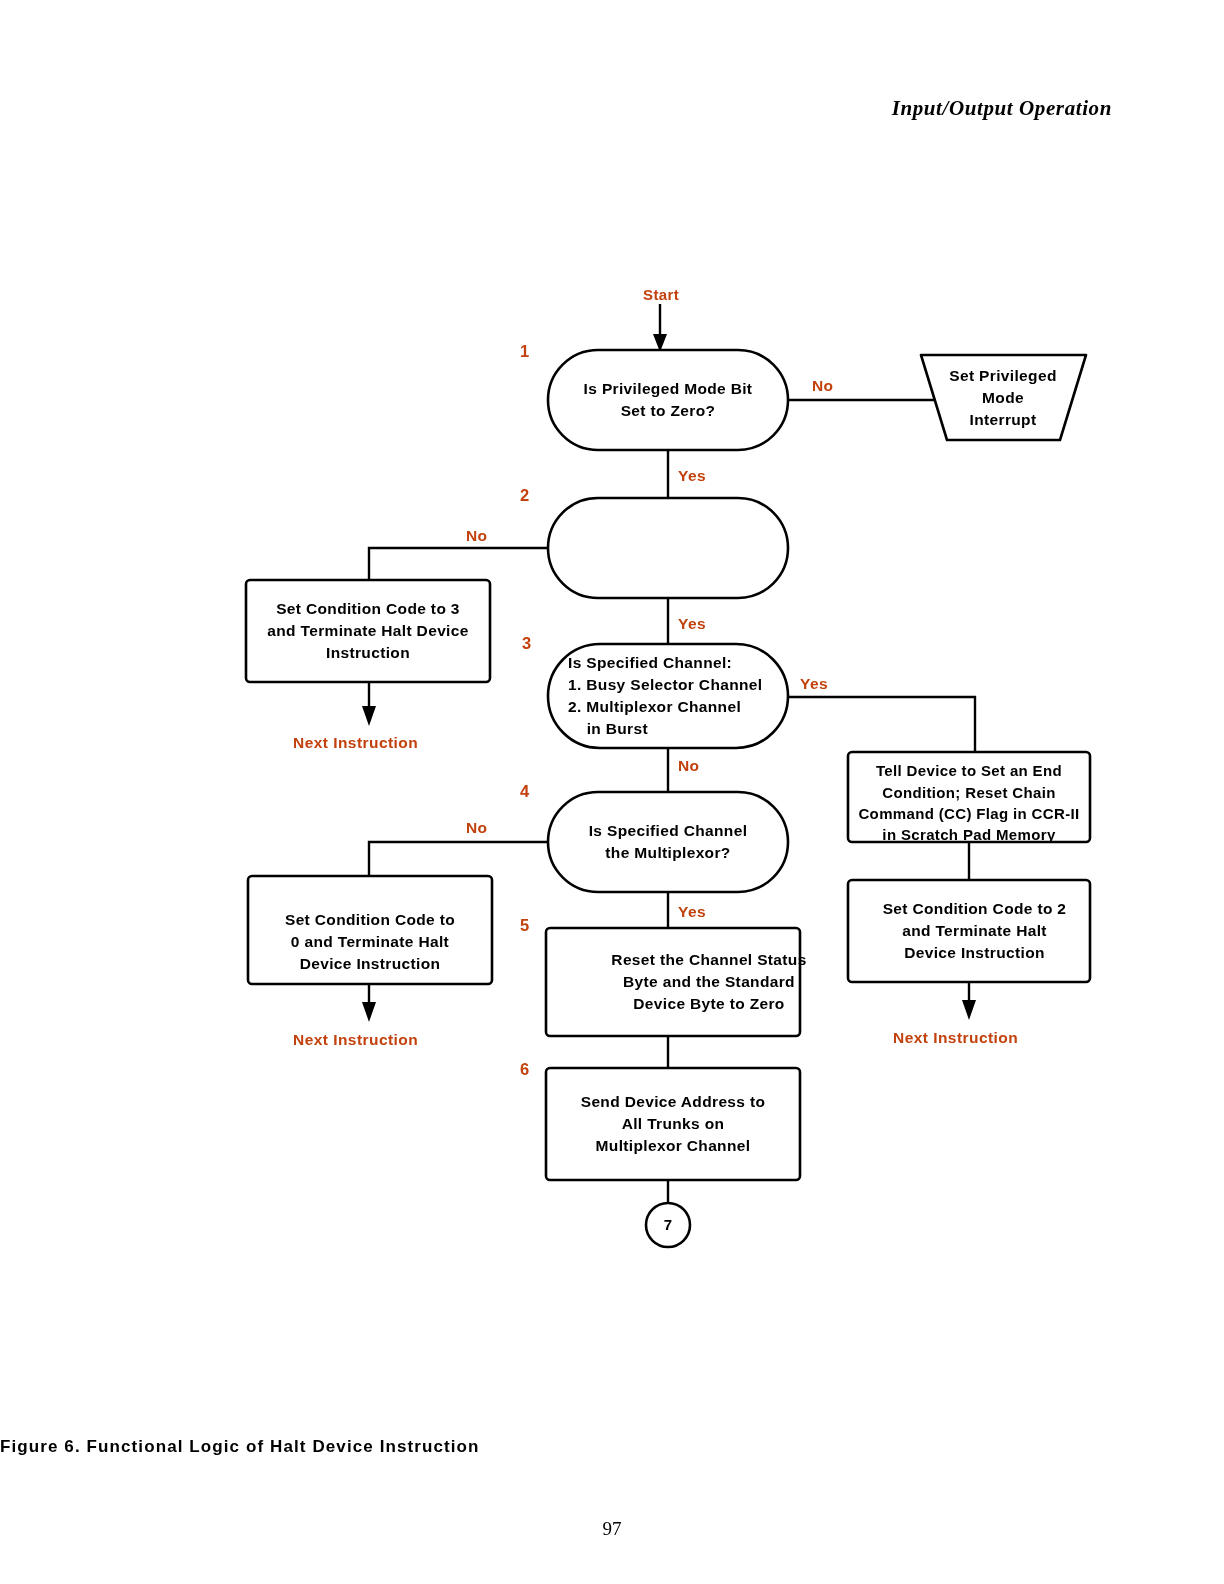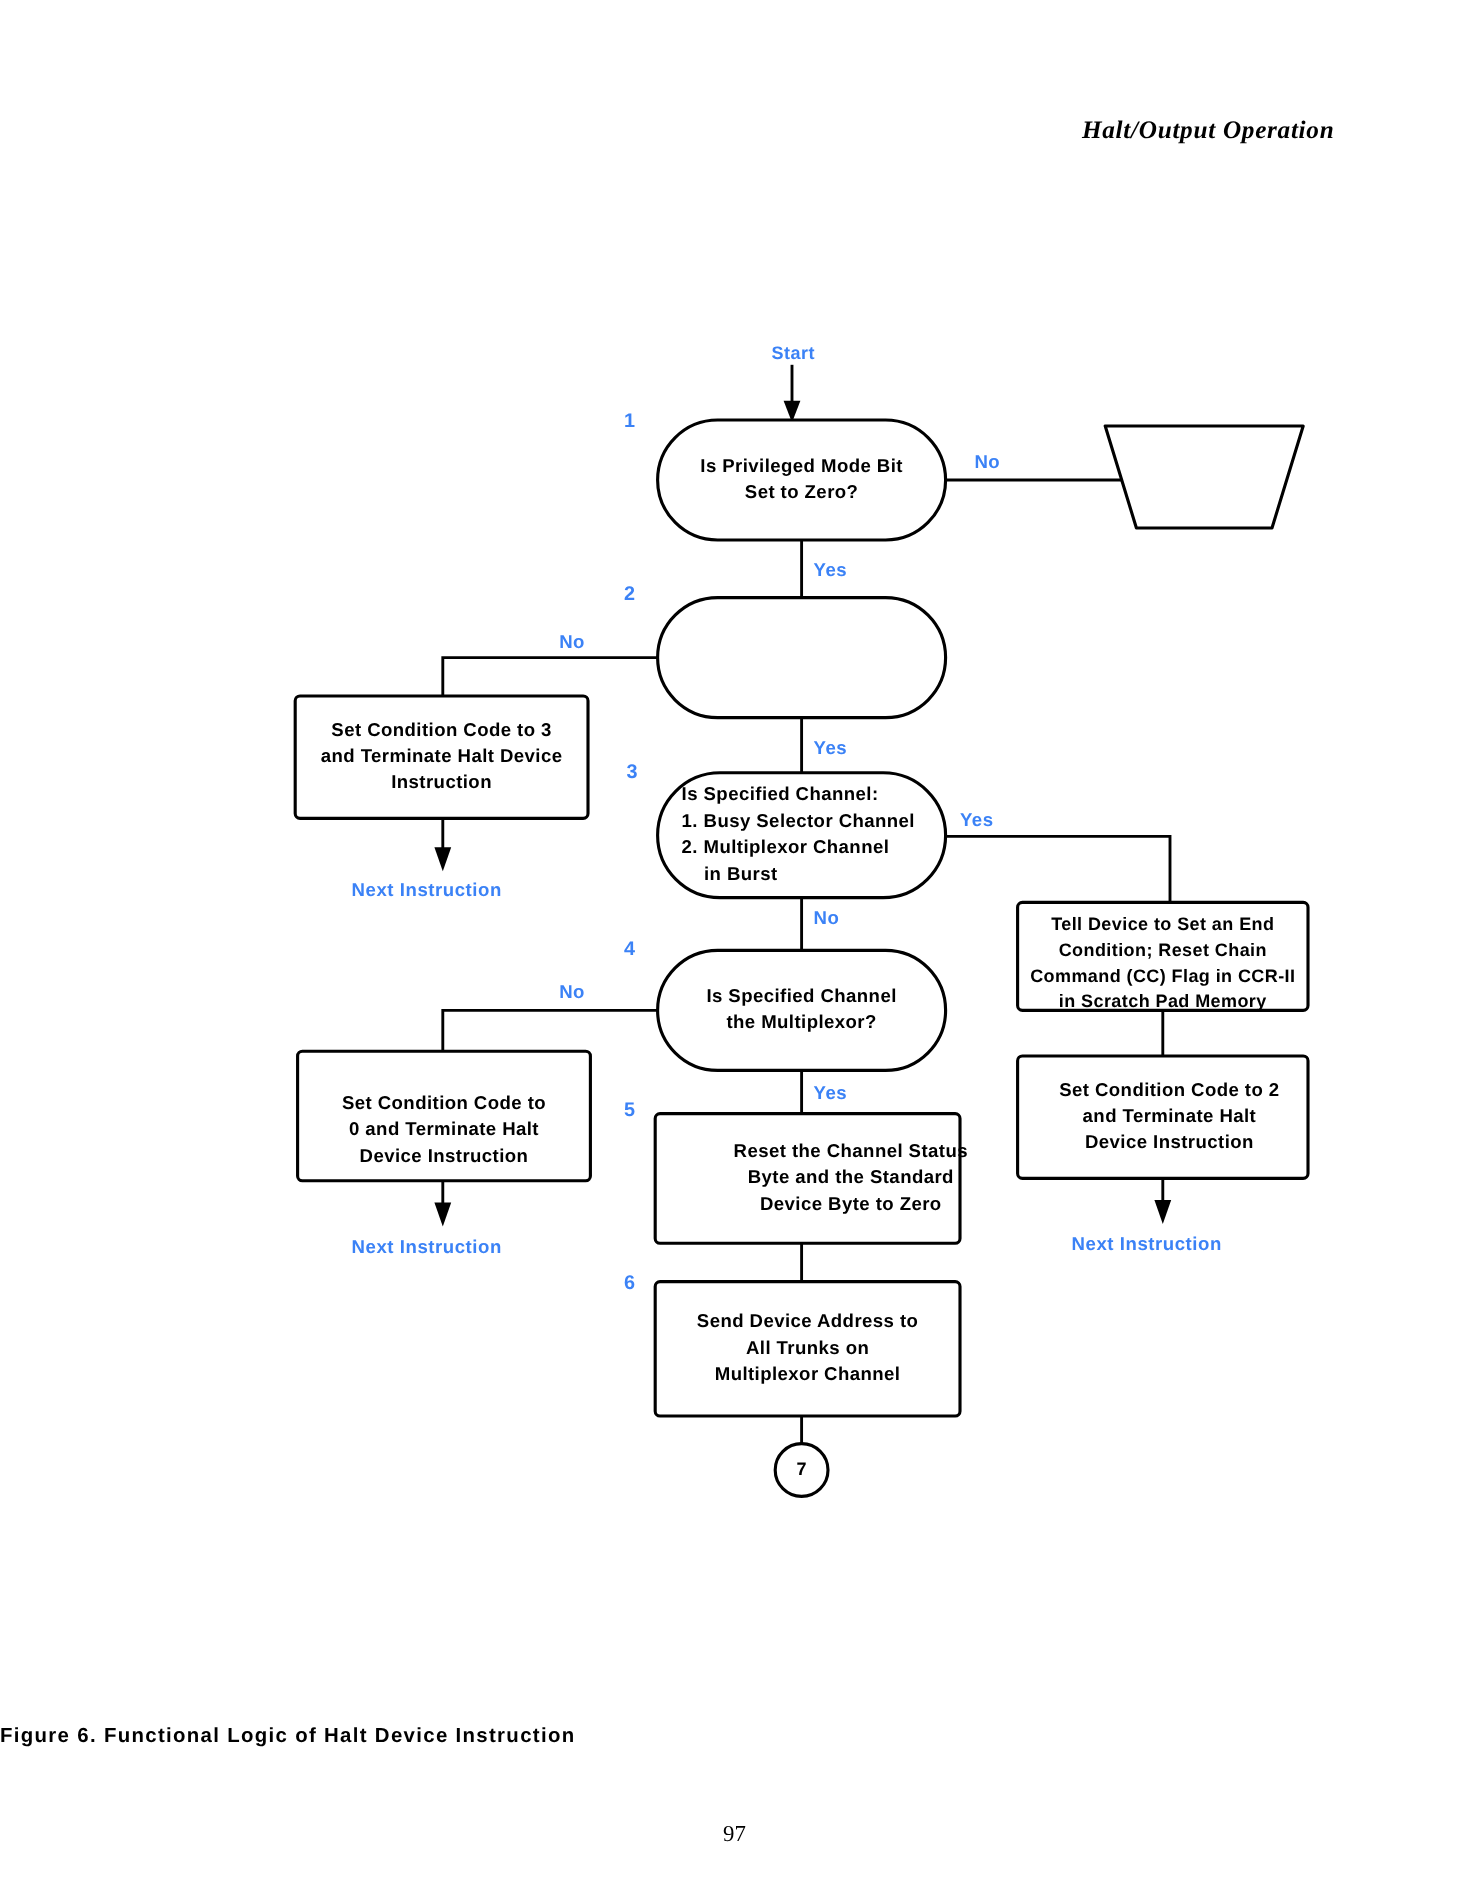--- a/index.html
+++ b/index.html
@@ -60,21 +60,21 @@
     stroke-linejoin: miter;
   }
   svg.flow .arrowhead {
     fill: #000000;
     stroke: none;
   }
   .lbl {
     position: absolute;
     font-family: "Liberation Sans", sans-serif;
     font-weight: 700;
-    color: #3b82f6;
+    color: #c2410c;
     white-space: pre;
     line-height: 1.34;
   }
   .box-text {
     position: absolute;
     font-family: "Liberation Sans", sans-serif;
     font-weight: 700;
     font-size: 15.5px;
     letter-spacing: 0.35px;
     line-height: 1.42;
@@ -130,21 +130,21 @@
     text-align: center;
     font-family: "Liberation Serif", serif;
     font-size: 19px;
   }
 </style>
 </head>
 <body>
 
 <div class="page">
 
-  <div class="running-head">Halt/Output Operation</div>
+  <div class="running-head">Input/Output Operation</div>
 
   <div class="figure-area">
 
     <svg class="flow" viewBox="0 0 1224 1584">
 
       <g>
         <path class="conn" d="M 660 304 L 660 344"></path>
         <polygon class="arrowhead" points="660,352 653,334 667,334"></polygon>
       </g>
 
@@ -238,20 +238,23 @@
     <div class="lbl step-num" style="left:520px; top:484px;">2</div>
     <div class="lbl step-num" style="left:522px; top:632px;">3</div>
     <div class="lbl step-num" style="left:520px; top:780px;">4</div>
     <div class="lbl step-num" style="left:520px; top:914px;">5</div>
     <div class="lbl step-num" style="left:520px; top:1058px;">6</div>
 
     <div class="box-text" style="left:548px; top:350px; width:240px; height:100px;">
       <span>Is Privileged Mode Bit<br>Set to Zero?</span>
     </div>
 
+    <div class="box-text" style="left:932px; top:358px; width:142px; height:80px;">
+      <span>Set Privileged<br>Mode<br>Interrupt</span>
+    </div>
 
 
     <div class="box-text" style="left:248px; top:580px; width:240px; height:102px;border-radius:27px;">
       <span>Set Condition Code to 3<br>and Terminate Halt Device<br>Instruction</span>
     </div>
 
     <div class="box-text left" style="left:568px; top:648px; width:216px; height:96px;">
       <span>Is Specified Channel:<br>1. Busy Selector Channel<br>2. Multiplexor Channel<br>&nbsp;&nbsp;&nbsp;&nbsp;in Burst</span>
     </div>
 

